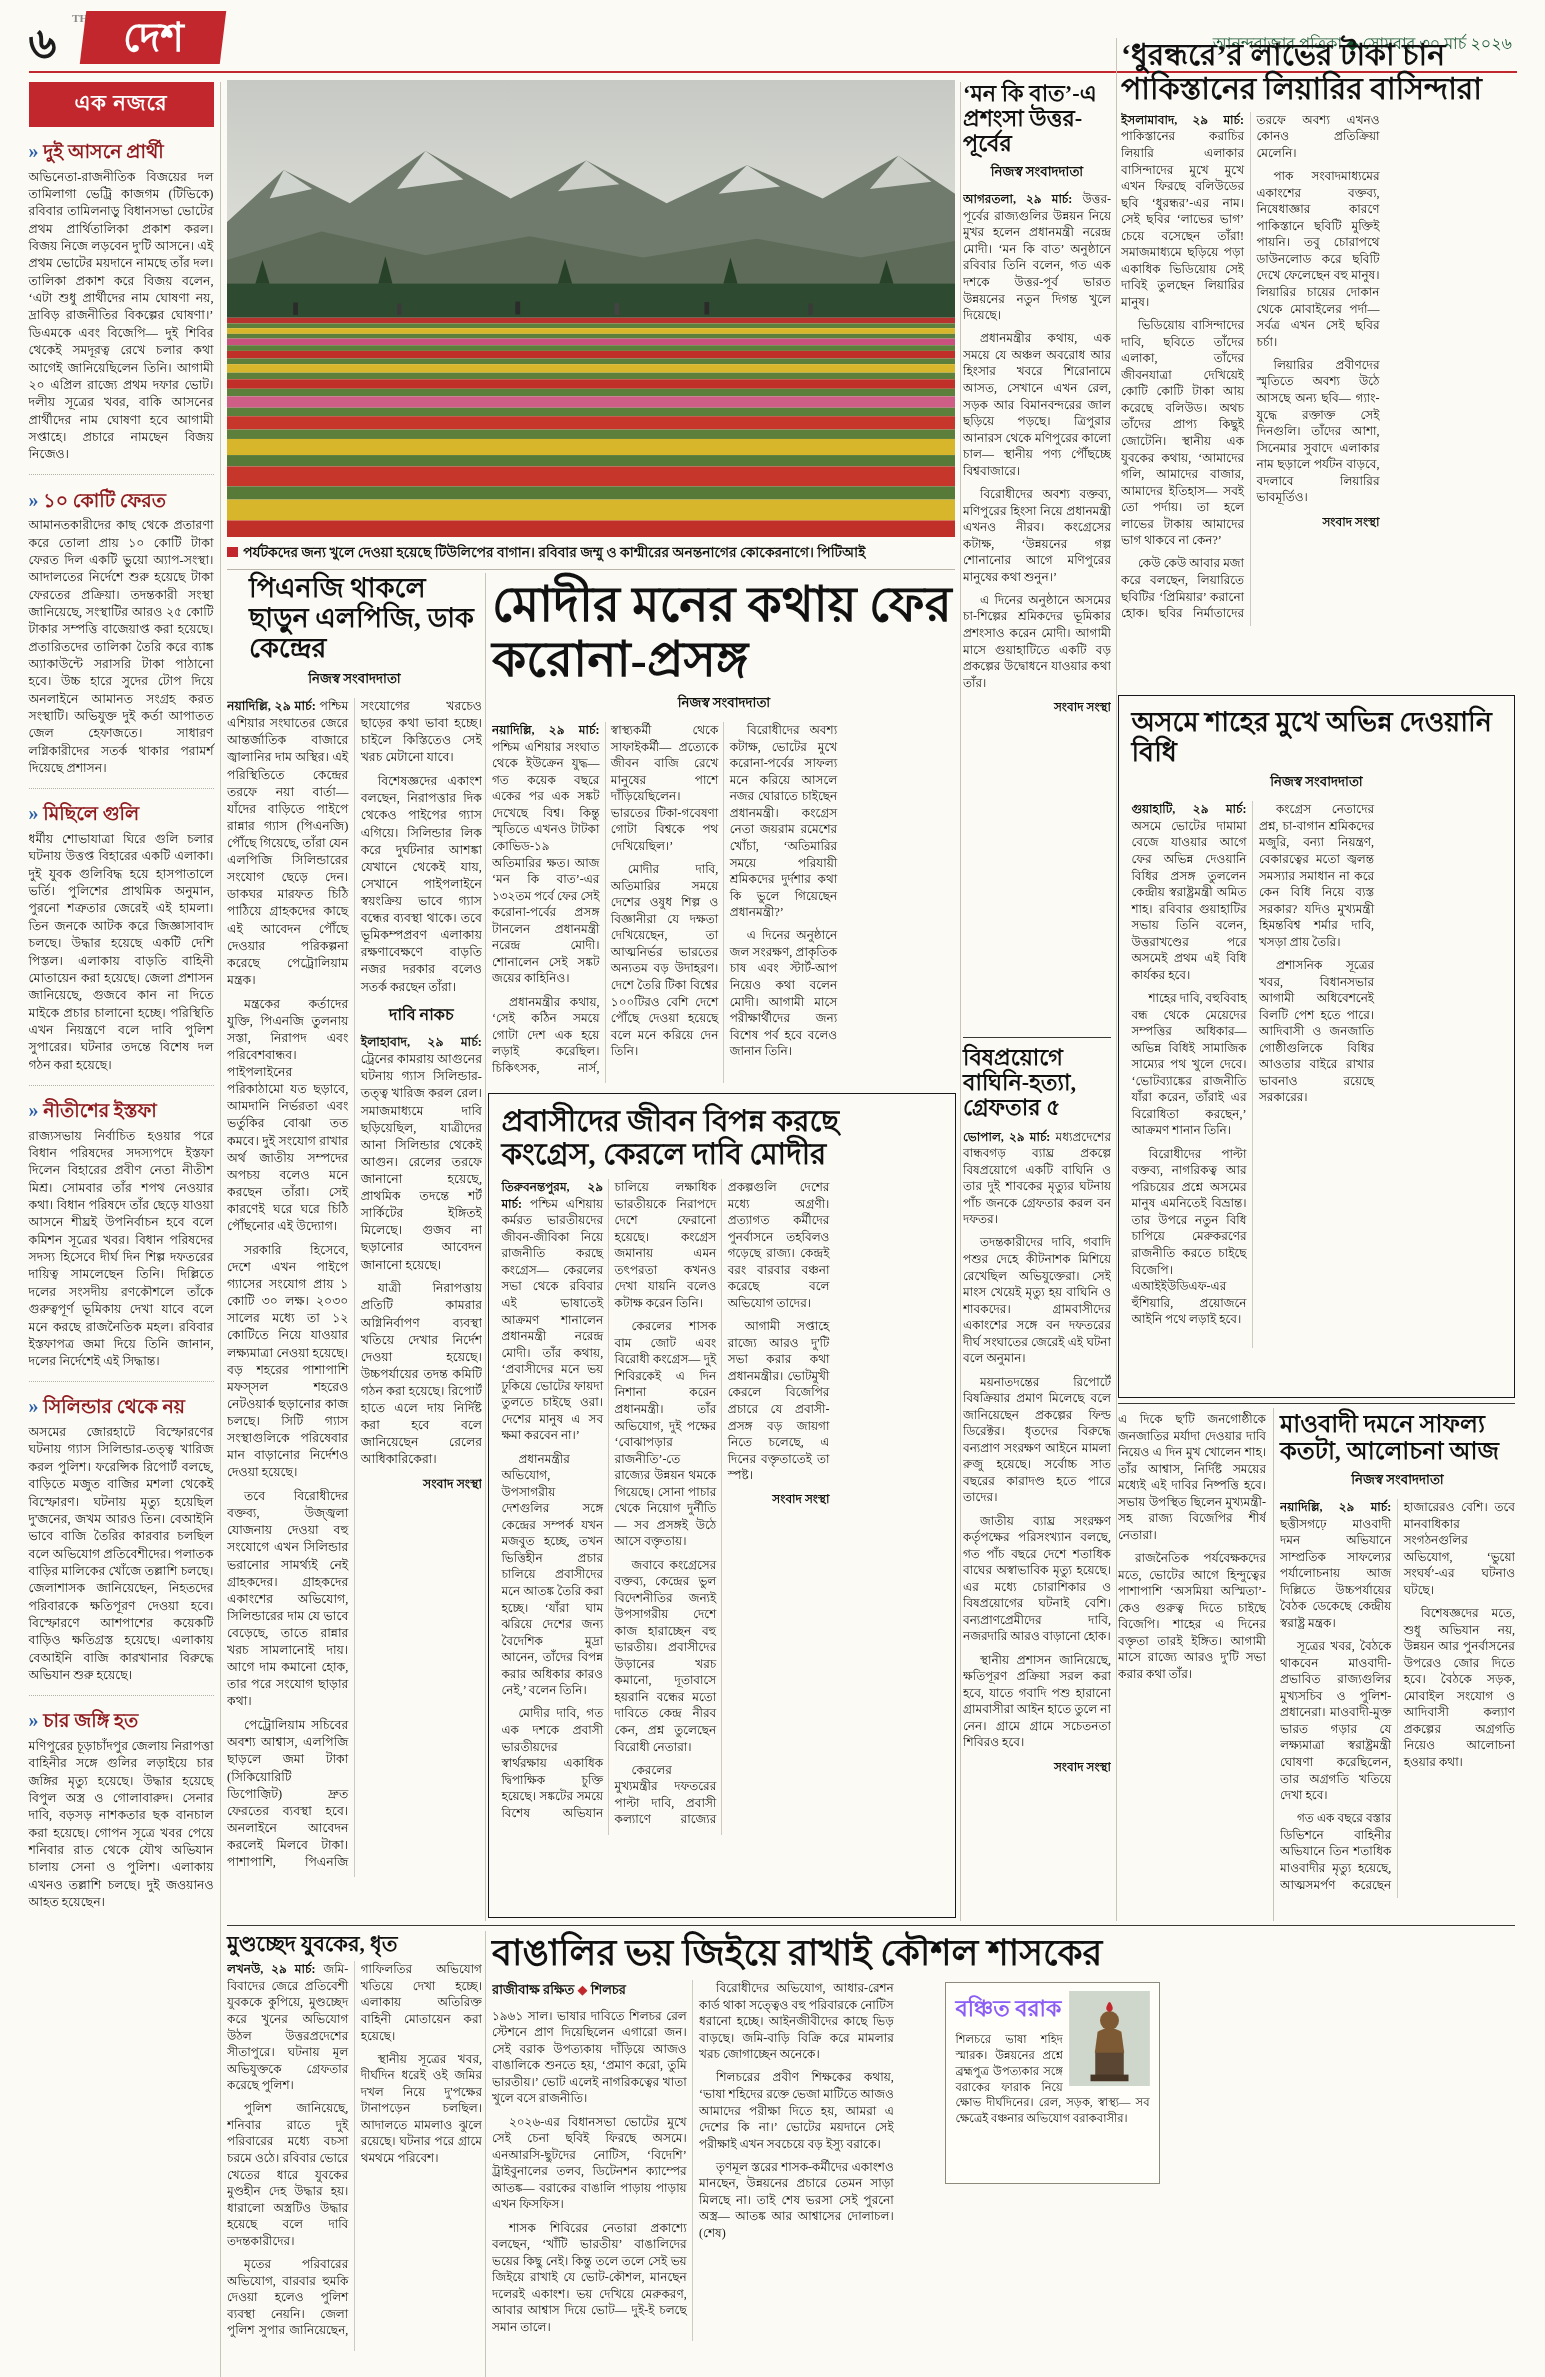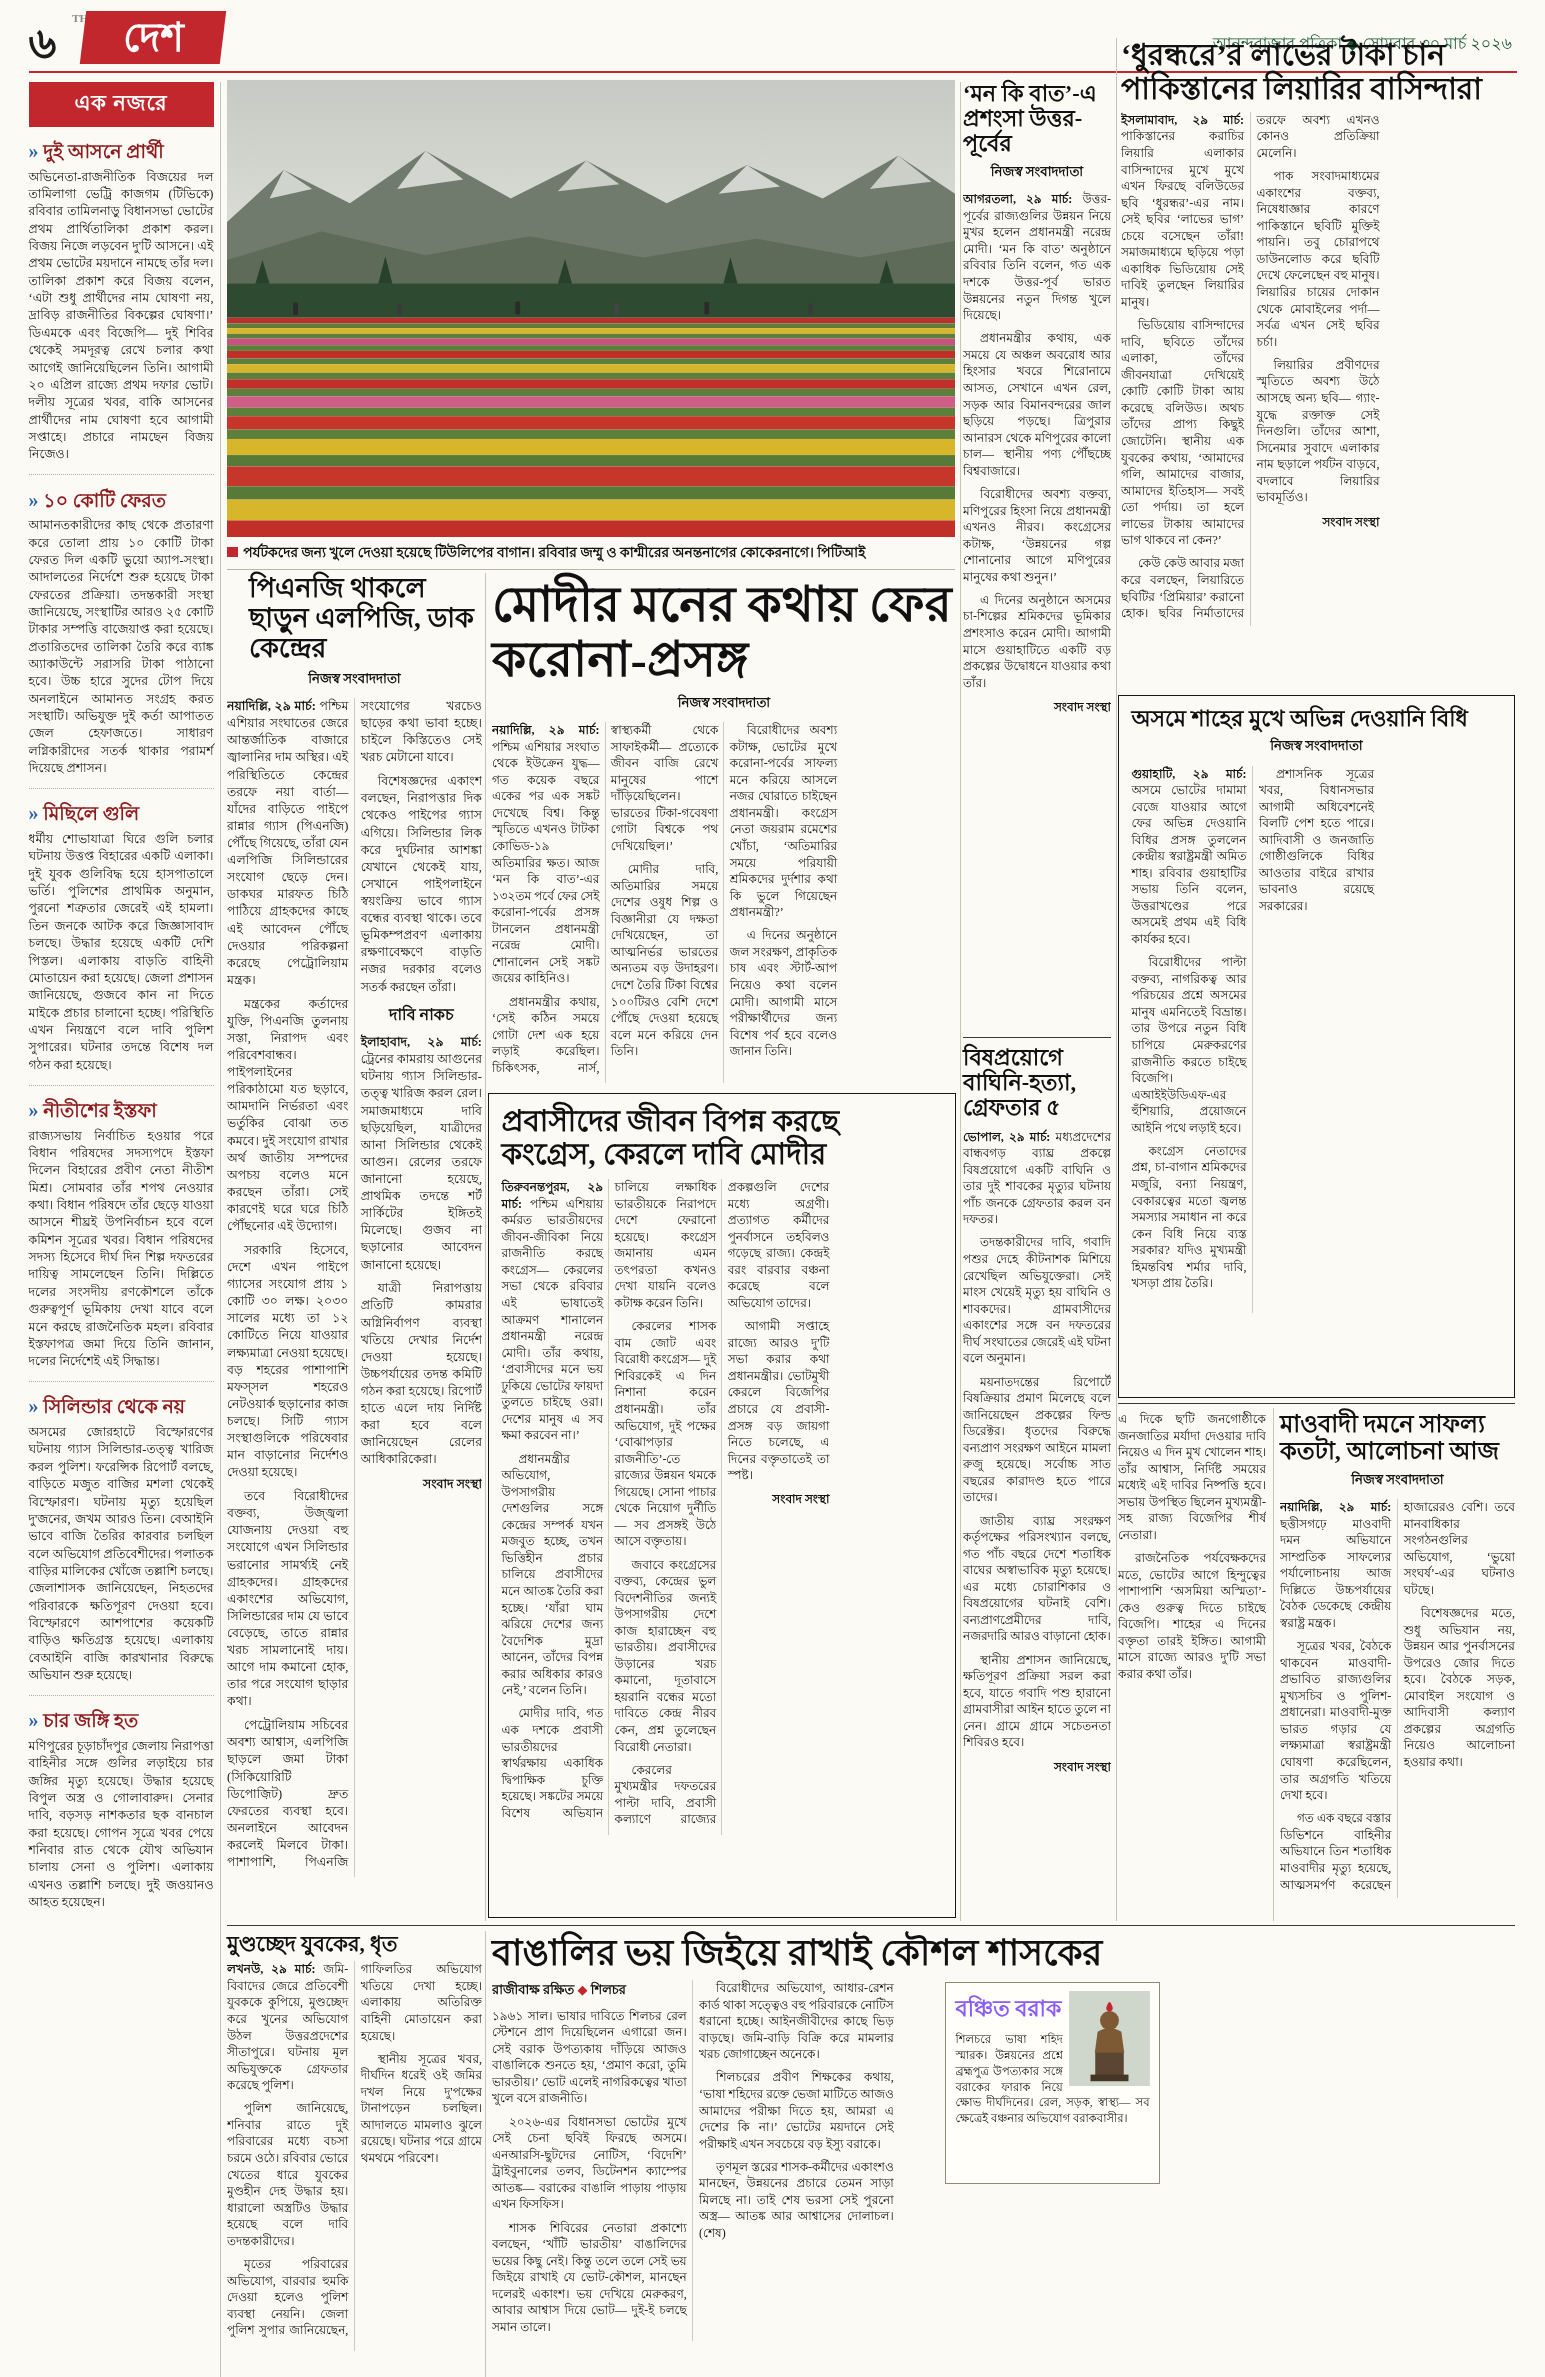--- a/index.html
+++ b/index.html
@@ -241,24 +241,25 @@
       <p class="first"><b class="dl">ইসলামাবাদ, ২৯ মার্চ:</b> <span>পাকিস্তানের করাচির লিয়ারি এলাকার বাসিন্দাদের মুখে মুখে এখন ফিরছে বলিউডের ছবি ‘ধুরন্ধর’-এর নাম। সেই ছবির ‘লাভের ভাগ’ চেয়ে বসেছেন তাঁরা! সমাজমাধ্যমে ছড়িয়ে পড়া একাধিক ভিডিয়োয় সেই দাবিই তুলছেন লিয়ারির মানুষ।</span></p>
       <p>ভিডিয়োয় বাসিন্দাদের দাবি, ছবিতে তাঁদের এলাকা, তাঁদের জীবনযাত্রা দেখিয়েই কোটি কোটি টাকা আয় করেছে বলিউড। অথচ তাঁদের প্রাপ্য কিছুই জোটেনি। স্থানীয় এক যুবকের কথায়, ‘আমাদের গলি, আমাদের বাজার, আমাদের ইতিহাস— সবই তো পর্দায়। তা হলে লাভের টাকায় আমাদের ভাগ থাকবে না কেন?’</p>
       <p>কেউ কেউ আবার মজা করে বলছেন, লিয়ারিতে ছবিটির ‘প্রিমিয়ার’ করানো হোক। ছবির নির্মাতাদের তরফে অবশ্য এখনও কোনও প্রতিক্রিয়া মেলেনি।</p>
       <p>পাক সংবাদমাধ্যমের একাংশের বক্তব্য, নিষেধাজ্ঞার কারণে পাকিস্তানে ছবিটি মুক্তিই পায়নি। তবু চোরাপথে ডাউনলোড করে ছবিটি দেখে ফেলেছেন বহু মানুষ। লিয়ারির চায়ের দোকান থেকে মোবাইলের পর্দা— সর্বত্র এখন সেই ছবির চর্চা।</p>
       <p>লিয়ারির প্রবীণদের স্মৃতিতে অবশ্য উঠে আসছে অন্য ছবি— গ্যাং-যুদ্ধে রক্তাক্ত সেই দিনগুলি। তাঁদের আশা, সিনেমার সুবাদে এলাকার নাম ছড়ালে পর্যটন বাড়বে, বদলাবে লিয়ারির ভাবমূর্তিও।</p>
       <div class="sign">সংবাদ সংস্থা</div>
     </div>
   </div>
 
   <div class="article nbox" style="left:1118px;top:695px;width:397px;height:703px;">
-    <h2 class="hl" style="font-size:22px;">অসমে শাহের মুখে অভিন্ন দেওয়ানি বিধি</h2>
+    <h2 class="hl" style="font-size:27px;">অসমে শাহের মুখে অভিন্ন দেওয়ানি বিধি</h2>
     <div class="byline">নিজস্ব সংবাদদাতা</div>
     <div class="body c3 fs25" style="height:547px;">
       <p class="first"><b class="dl">গুয়াহাটি, ২৯ মার্চ:</b> <span>অসমে ভোটের দামামা বেজে যাওয়ার আগে ফের অভিন্ন দেওয়ানি বিধির প্রসঙ্গ তুললেন কেন্দ্রীয় স্বরাষ্ট্রমন্ত্রী অমিত শাহ। রবিবার গুয়াহাটির সভায় তিনি বলেন, উত্তরাখণ্ডের পরে অসমেই প্রথম এই বিধি কার্যকর হবে।</span></p>
+      <p>শাহের দাবি, বহুবিবাহ বন্ধ থেকে মেয়েদের সম্পত্তির অধিকার— অভিন্ন বিধিই সামাজিক সাম্যের পথ খুলে দেবে। ‘ভোটব্যাঙ্কের রাজনীতি যাঁরা করেন, তাঁরাই এর বিরোধিতা করছেন,’ আক্রমণ শানান তিনি।</p>
       <p>বিরোধীদের পাল্টা বক্তব্য, নাগরিকত্ব আর পরিচয়ের প্রশ্নে অসমের মানুষ এমনিতেই বিভ্রান্ত। তার উপরে নতুন বিধি চাপিয়ে মেরুকরণের রাজনীতি করতে চাইছে বিজেপি। এআইইউডিএফ-এর হুঁশিয়ারি, প্রয়োজনে আইনি পথে লড়াই হবে।</p>
       <p>কংগ্রেস নেতাদের প্রশ্ন, চা-বাগান শ্রমিকদের মজুরি, বন্যা নিয়ন্ত্রণ, বেকারত্বের মতো জ্বলন্ত সমস্যার সমাধান না করে কেন বিধি নিয়ে ব্যস্ত সরকার? যদিও মুখ্যমন্ত্রী হিমন্তবিশ্ব শর্মার দাবি, খসড়া প্রায় তৈরি।</p>
       <p>প্রশাসনিক সূত্রের খবর, বিধানসভার আগামী অধিবেশনেই বিলটি পেশ হতে পারে। আদিবাসী ও জনজাতি গোষ্ঠীগুলিকে বিধির আওতার বাইরে রাখার ভাবনাও রয়েছে সরকারের।</p>
     </div>
   </div>
 
   <div class="article" style="left:1118px;top:1411px;width:148px;height:509px;">
     <div class="body fs25" style="height:504px;">
       <p class="first">এ দিকে ছ'টি জনগোষ্ঠীকে জনজাতির মর্যাদা দেওয়ার দাবি নিয়েও এ দিন মুখ খোলেন শাহ। তাঁর আশ্বাস, নির্দিষ্ট সময়ের মধ্যেই এই দাবির নিষ্পত্তি হবে। সভায় উপস্থিত ছিলেন মুখ্যমন্ত্রী-সহ রাজ্য বিজেপির শীর্ষ নেতারা।</p>
       <p>রাজনৈতিক পর্যবেক্ষকদের মতে, ভোটের আগে হিন্দুত্বের পাশাপাশি ‘অসমিয়া অস্মিতা’-কেও গুরুত্ব দিতে চাইছে বিজেপি। শাহের এ দিনের বক্তৃতা তারই ইঙ্গিত। আগামী মাসে রাজ্যে আরও দু'টি সভা করার কথা তাঁর।</p>

